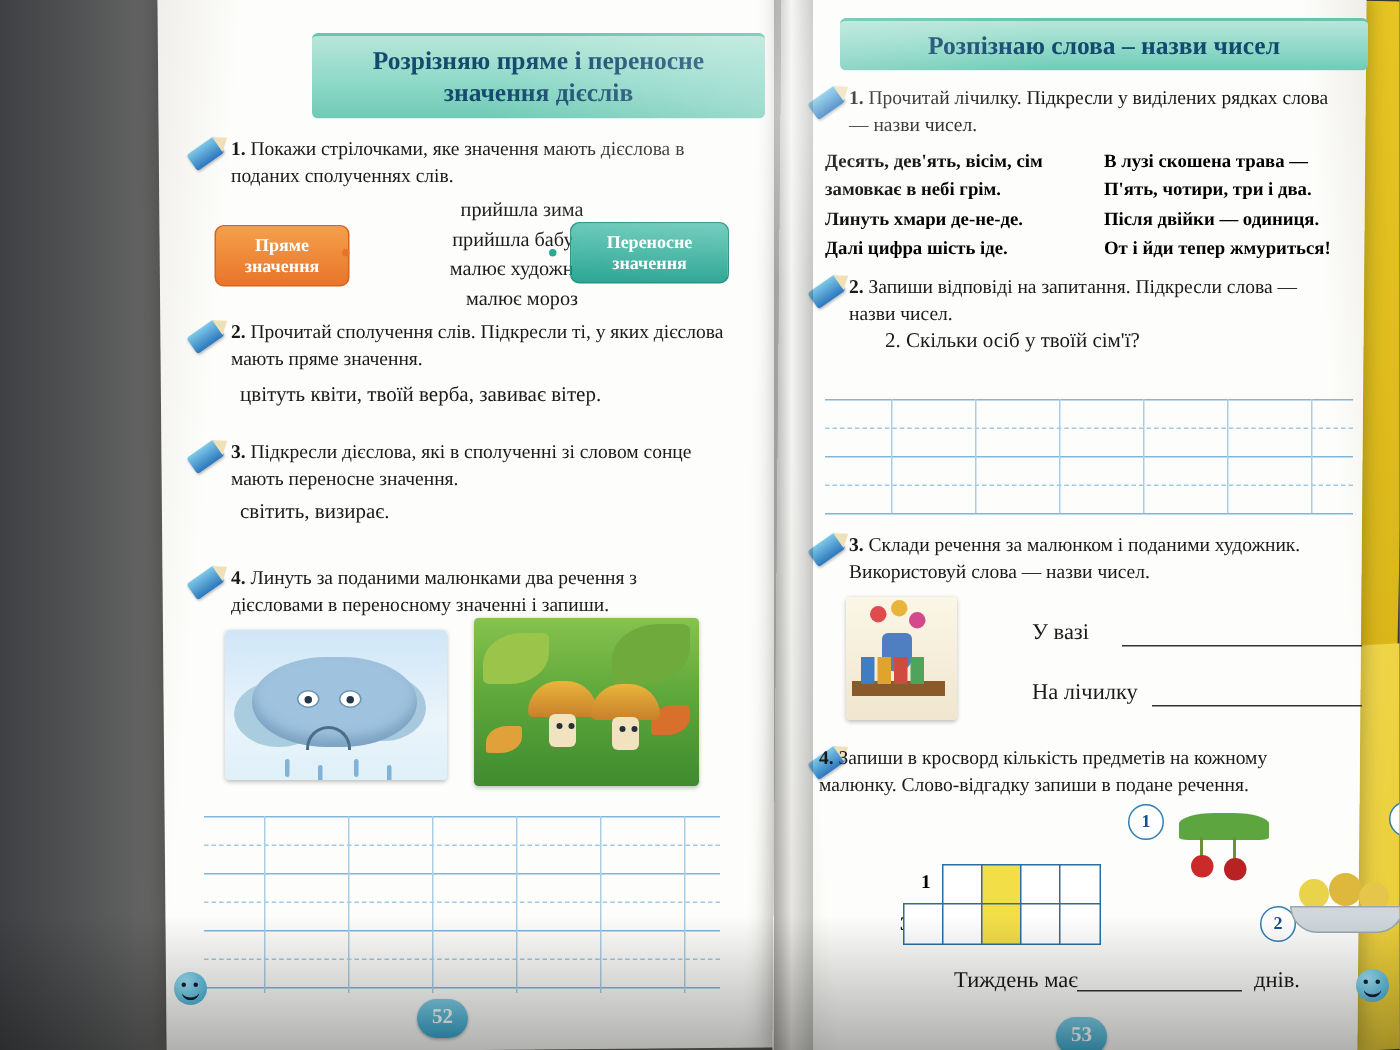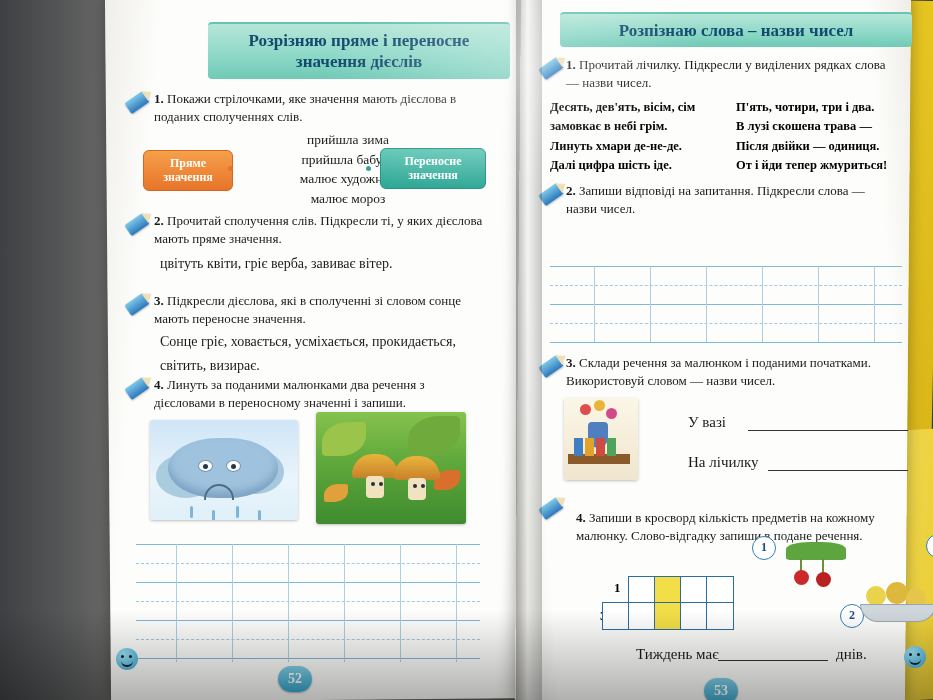--- a/index.html
+++ b/index.html
@@ -214,30 +214,29 @@
       <div class="arrowdot" style="left:140px;top:166px;"></div>
       <div class="tag tag-teal" style="left:292px;top:148px;width:92px;">Переносне значення</div>
       <div class="arrowdot t" style="left:278px;top:166px;"></div>
 
       <div class="pencil" style="left:38px;top:218px;"></div>
       <div class="tx" style="left:66px;top:212px;width:330px;">
         <span class="num">2.</span>
         <span>Прочитай сполучення слів. Підкресли ті, у яких дієслова мають пряме значення.</span>
       </div>
       <div class="tx script" style="left:72px;top:252px;width:330px;font-size:14px;line-height:1.7;">
-        <div>цвітуть квіти, гріє верба, завиває вітер.</div>
+        <div>цвітуть квіти, твоїй верба, завиває вітер.</div>
       </div>
 
       <div class="pencil" style="left:38px;top:298px;"></div>
       <div class="tx" style="left:66px;top:292px;width:330px;">
         <span class="num">3.</span>
         <span>Підкресли дієслова, які в сполученні зі словом сонце мають переносне значення.</span>
       </div>
       <div class="tx script" style="left:72px;top:330px;width:330px;font-size:14px;line-height:1.7;">
-        <div>Сонце гріє, ховається, усміхається, прокидається,</div>
         <div>світить, визирає.</div>
       </div>
 
       <div class="pencil" style="left:38px;top:382px;"></div>
       <div class="tx" style="left:66px;top:376px;width:330px;">
         <span class="num">4.</span>
         <span>Линуть за поданими малюнками два речення з дієсловами в переносному значенні і запиши.</span>
       </div>
 
       <div class="pic pic-cloud" style="left:62px;top:420px;width:148px;height:100px;">
@@ -302,73 +301,74 @@
         <span>Прочитай лічилку. Підкресли у виділених рядках слова — назви чисел.</span>
       </div>
 
       <div class="poembox b" style="left:462px;top:98px;width:172px;">
         <div>Десять, дев'ять, вісім, сім</div>
         <div>замовкає в небі грім.</div>
         <div>Линуть хмари де-не-де.</div>
         <div>Далі цифра шість іде.</div>
       </div>
       <div class="poembox b" style="left:648px;top:98px;width:180px;">
+        <div>В лузі скошена трава —</div>
         <div>П'ять, чотири, три і два.</div>
-        <div>В лузі скошена трава —</div>
         <div>Після двійки — одиниця.</div>
         <div>От і йди тепер жмуриться!</div>
       </div>
 
       <div class="pencil" style="left:452px;top:188px;"></div>
       <div class="tx" style="left:478px;top:182px;width:325px;">
         <span class="num">2.</span>
         <span>Запиши відповіді на запитання. Підкресли слова — назви чисел.</span>
       </div>
       <div class="tx script" style="left:502px;top:216px;width:320px;font-size:14px;line-height:1.65;">
+        <div>2. Скільки осіб у твоїй сім'ї?</div>
       </div>
 
       <div class="lines" style="left:462px;top:266px;width:352px;height:76px;">
         <div class="ln" style="top:0;"></div>
         <div class="ln dash" style="top:19px;"></div>
         <div class="ln" style="top:38px;"></div>
         <div class="ln dash" style="top:57px;"></div>
         <div class="ln" style="top:76px;"></div>
         <div class="vr" style="left:44px;"></div>
         <div class="vr" style="left:100px;"></div>
         <div class="vr" style="left:156px;"></div>
         <div class="vr" style="left:212px;"></div>
         <div class="vr" style="left:268px;"></div>
         <div class="vr" style="left:324px;"></div>
       </div>
 
       <div class="pencil" style="left:452px;top:360px;"></div>
       <div class="tx" style="left:478px;top:354px;width:328px;">
         <span class="num">3.</span>
-        <span>Склади речення за малюнком і поданими початками. Використовуй словом — назви чисел.</span>
+        <span>Склади речення за малюнком і поданими художник. Використовуй слова — назви чисел.</span>
       </div>
 
       <div class="pic pic-vase" style="left:476px;top:398px;width:74px;height:82px;">
         <div class="flower" style="left:16px;top:6px;background:#e04b4b;"></div>
         <div class="flower" style="left:30px;top:2px;background:#e8b53a;"></div>
         <div class="flower" style="left:42px;top:10px;background:#d24a8c;"></div>
         <div class="vase" style="left:24px;top:24px;"></div>
         <div class="shelf" style="top:56px;"></div>
         <div class="bookspine" style="left:10px;top:40px;background:#3f7ec2;"></div>
         <div class="bookspine" style="left:21px;top:40px;background:#e0a42c;"></div>
         <div class="bookspine" style="left:32px;top:40px;background:#cf4a3f;"></div>
         <div class="bookspine" style="left:43px;top:40px;background:#4fa35a;"></div>
       </div>
 
       <div class="tx script" style="left:600px;top:412px;font-size:15px;">У вазі</div>
       <div class="underline" style="left:660px;top:430px;width:160px;"></div>
       <div class="tx script" style="left:600px;top:452px;font-size:15px;">На лічилку</div>
       <div class="underline" style="left:680px;top:470px;width:140px;"></div>
 
       <div class="pencil" style="left:452px;top:502px;"></div>
-      <div class="tx" style="left:488px;top:496px;width:330px;margin-top:13px;">
+      <div class="tx" style="left:458px;top:496px;width:330px;">
         <span class="num">4.</span>
         <span>Запиши в кросворд кількість предметів на кожному малюнку. Слово-відгадку запиши в подане речення.</span>
       </div>
 
       <div class="circlenum" style="left:664px;top:536px;">1</div>
       <div class="circlenum" style="left:752px;top:604px;">2</div>
       <div class="circlenum" style="left:838px;top:534px;">3</div>
 
       <div class="pic" style="left:690px;top:538px;width:76px;height:62px;background:transparent;box-shadow:none;">
         <div style="position:absolute;left:8px;top:4px;width:60px;height:18px;background:#5da63f;border-radius:40% 40% 10% 10%;"></div>

